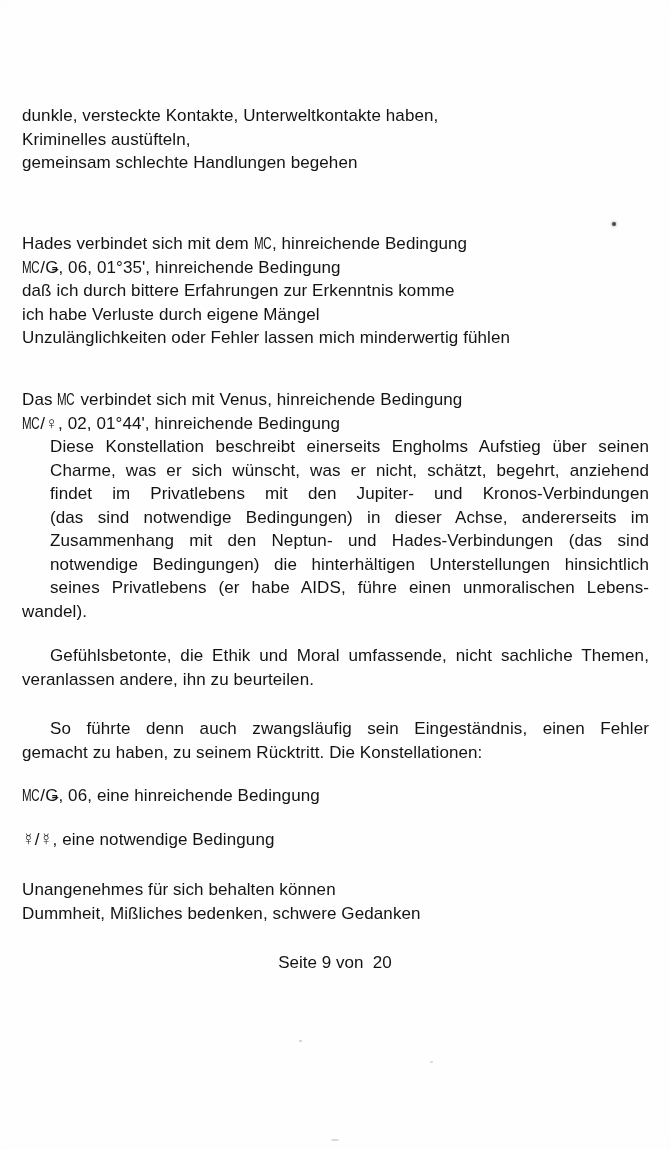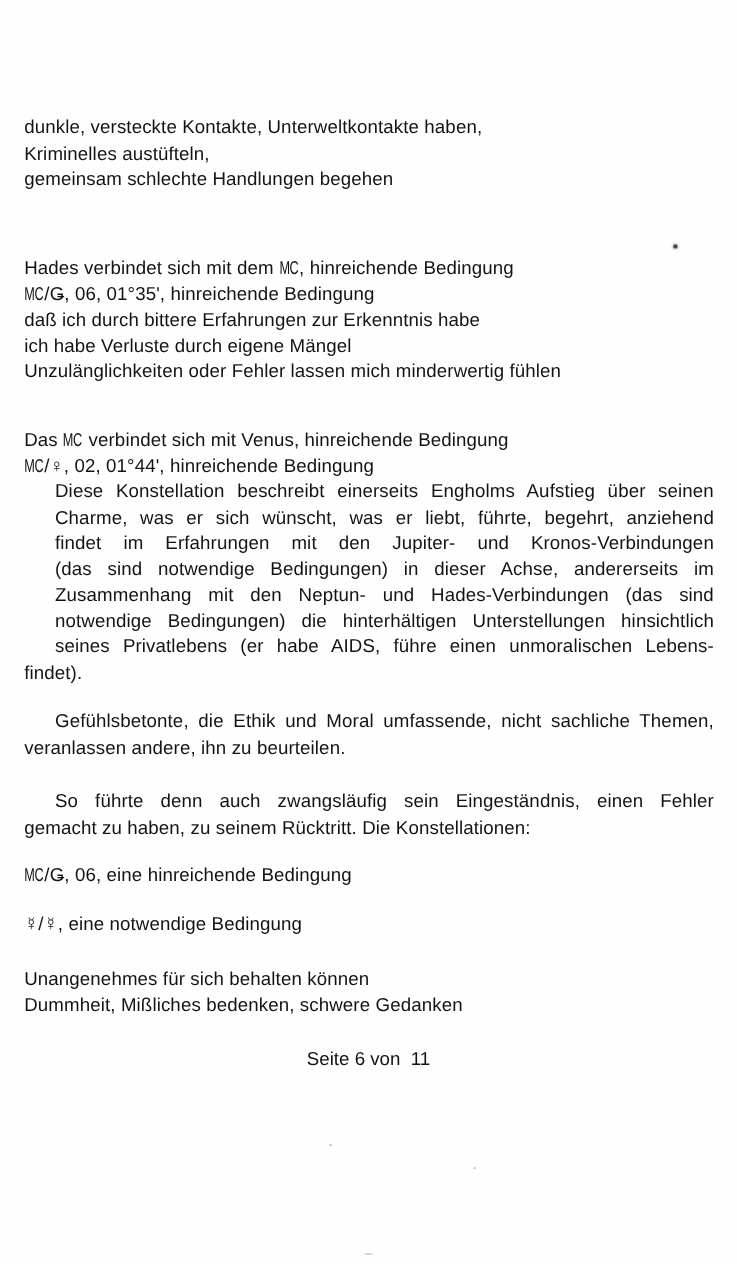--- a/index.html
+++ b/index.html
@@ -71,36 +71,36 @@
 
   <div class="block" style="top:104px">
     <div class="line">dunkle, versteckte Kontakte, Unterweltkontakte haben,</div>
     <div class="line">Kriminelles austüfteln,</div>
     <div class="line">gemeinsam schlechte Handlungen begehen</div>
   </div>
 
   <div class="block" style="top:232px">
     <div class="line">Hades verbindet sich mit dem <span class="mc">MC</span>, hinreichende Bedingung</div>
     <div class="line"><span class="mc">MC</span>/Ǥ, 06, 01°35', hinreichende Bedingung</div>
-    <div class="line">daß ich durch bittere Erfahrungen zur Erkenntnis habe</div>
+    <div class="line">daß ich durch bittere Erfahrungen zur Erkenntnis komme</div>
     <div class="line">ich habe Verluste durch eigene Mängel</div>
     <div class="line">Unzulänglichkeiten oder Fehler lassen mich minderwertig fühlen</div>
   </div>
 
   <div class="block" style="top:388px">
     <div class="line">Das <span class="mc">MC</span> verbindet sich mit Venus, hinreichende Bedingung</div>
     <div class="line"><span class="mc">MC</span>/♀, 02, 01°44', hinreichende Bedingung</div>
     <div class="line just">Diese Konstellation beschreibt einerseits Engholms Aufstieg über seinen</div>
-    <div class="line just">Charme, was er sich wünscht, was er liebt, führte, begehrt, anziehend</div>
-    <div class="line just">findet im Erfahrungen mit den Jupiter- und Kronos-Verbindungen</div>
+    <div class="line just">Charme, was er sich wünscht, was er nicht, schätzt, begehrt, anziehend</div>
+    <div class="line just">findet im Privatlebens mit den Jupiter- und Kronos-Verbindungen</div>
     <div class="line just">(das sind notwendige Bedingungen) in dieser Achse, andererseits im</div>
     <div class="line just">Zusammenhang mit den Neptun- und Hades-Verbindungen (das sind</div>
     <div class="line just">notwendige Bedingungen) die hinterhältigen Unterstellungen hinsichtlich</div>
     <div class="line just">seines Privatlebens (er habe AIDS, führe einen unmoralischen Lebens-</div>
-    <div class="line">findet).</div>
+    <div class="line">wandel).</div>
   </div>
 
   <div class="block" style="top:717px">
     <div class="line just">So führte denn auch zwangsläufig sein Eingeständnis, einen Fehler</div>
     <div class="line">gemacht zu haben, zu seinem Rücktritt. Die Konstellationen:</div>
   </div>
 
   <div class="block" style="top:644px">
     <div class="line just">Gefühlsbetonte, die Ethik und Moral umfassende, nicht sachliche Themen,</div>
     <div class="line">veranlassen andere, ihn zu beurteilen.</div>
@@ -112,20 +112,20 @@
 
   <div class="block" style="top:828px">
     <div class="line">☿/☿, eine notwendige Bedingung</div>
   </div>
 
   <div class="block" style="top:878px">
     <div class="line">Unangenehmes für sich behalten können</div>
     <div class="line">Dummheit, Mißliches bedenken, schwere Gedanken</div>
   </div>
 
-  <div class="footer-line">Seite 6 von  11</div>
+  <div class="footer-line">Seite 9 von  20</div>
 
   <div class="speck speck-1"></div>
   <div class="speck speck-2"></div>
   <div class="speck speck-3"></div>
   <div class="speck speck-4"></div>
 
 </div>
 
 </body></html>

